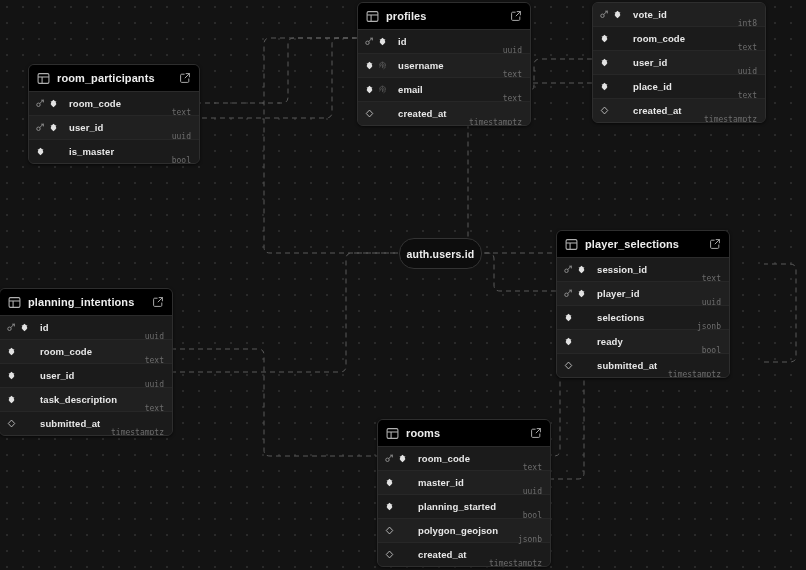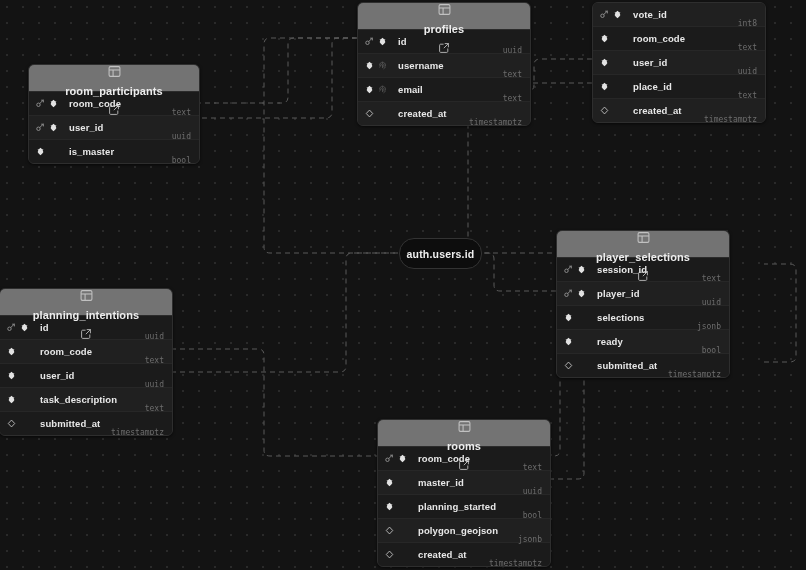--- a/index.html
+++ b/index.html
@@ -22,23 +22,22 @@
     position:absolute;
     border:1px solid #2e2e2e;
     border-radius:6px;
     overflow:hidden;
     background:#1f1f1f;
     box-shadow:0 1px 3px rgba(0,0,0,.6);
   }
   .node-header{
     display:flex;align-items:center;gap:7px;
     height:26px;padding:0 8px;
-    background:#737373;
+    background:#000000;
     border-bottom:1px solid #2b2b2b;
-    flex-direction:column;
   }
   .node-title{
     color:#ededed;font-size:11px;font-weight:bold;
     letter-spacing:.1px;white-space:nowrap;flex:1;
   }
   .hdr-icon{width:13px;height:13px;display:block;flex:none;opacity:.85;}
   .link-icon{width:12px;height:12px;display:block;flex:none;opacity:.8;cursor:pointer;}
 
   .row{
     display:flex;align-items:center;

